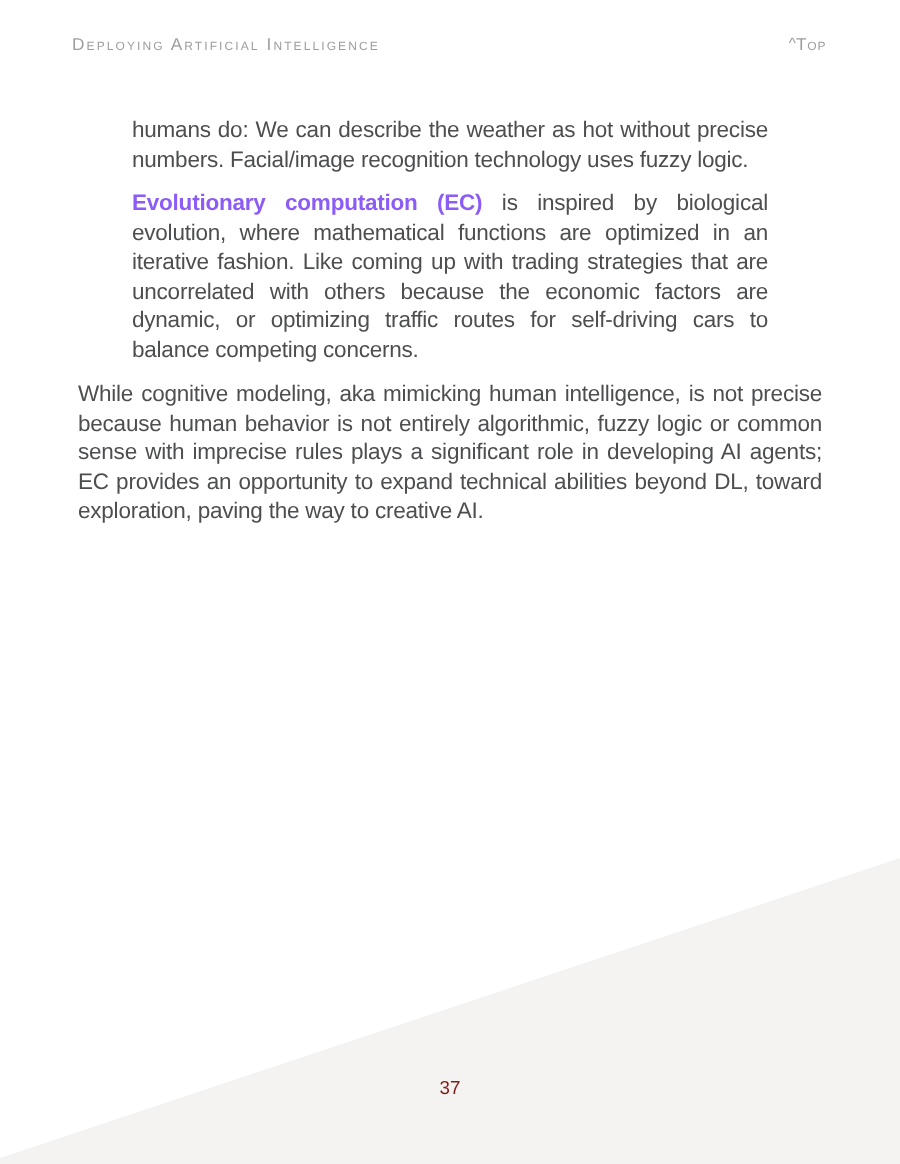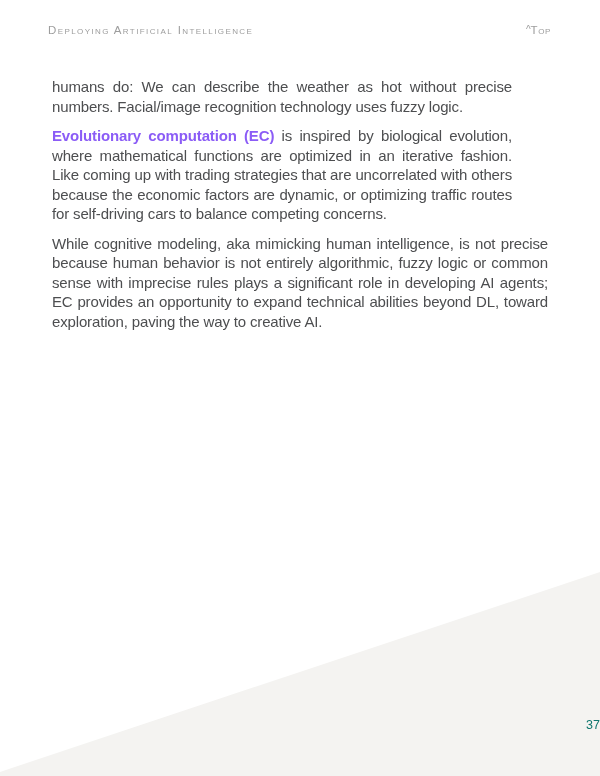--- a/index.html
+++ b/index.html
@@ -50,21 +50,21 @@
     top: 77px;
     left: 52px;
     width: 496px;
     color: #4d4e50;
     font-size: 15px;
     line-height: 19.5px;
     letter-spacing: -0.15px;
     text-align: justify;
   }
   .para { margin: 0 0 10px 0; }
-  .para.inset { margin-right: 36px; }
+  .para.inset { margin-left: 36px; margin-right: 36px; }
   .term-link {
     color: #8b5cf6;
     font-weight: bold;
     text-decoration: none;
     cursor: pointer;
   }
 
   
   .corner-wedge {
     position: absolute;
@@ -75,23 +75,23 @@
     background: #f4f3f1;
     clip-path: polygon(100% 0, 100% 100%, 0 100%, 0 98%);
   }
 
   
   .page-footer {
     position: absolute;
     top: 718px;
     left: 0;
     width: 100%;
-    text-align: right;
+    text-align: center;
     font-size: 12.5px;
-    color: #0f766e;
+    color: #7f1d1d;
   }
 </style>
 </head>
 <body>
 
 <div class="page">
 
   <div class="running-header">
     <span class="running-head">Deploying Artificial Intelligence</span>
     <a class="top-link">

